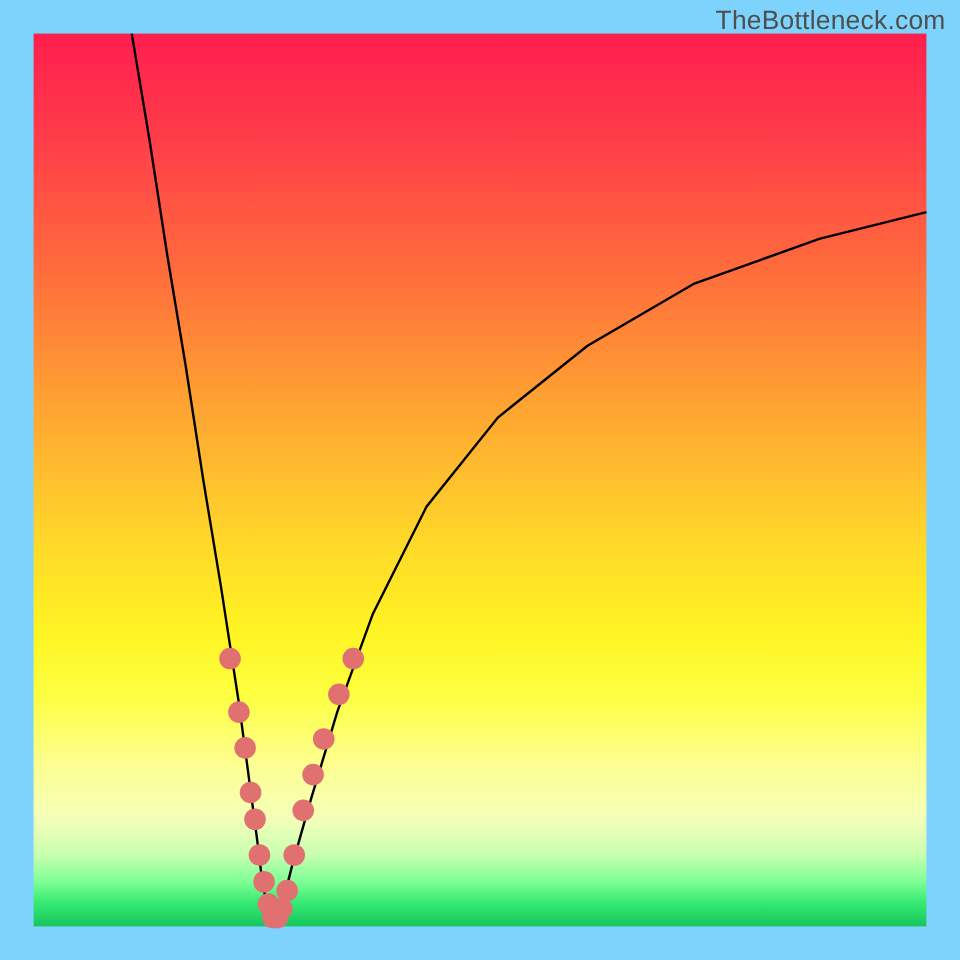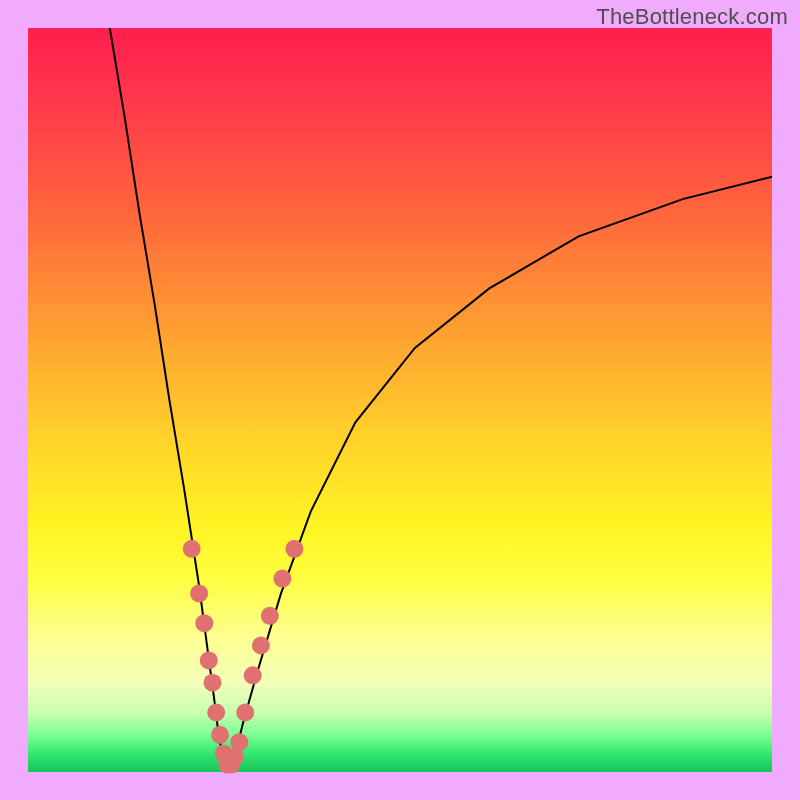--- a/index.html
+++ b/index.html
@@ -8,21 +8,21 @@
     width: 800px;
     height: 800px;
     overflow: hidden;
     background: #000;
     font-family: Arial, Helvetica, sans-serif;
   }
   .frame {
     position: absolute;
     left: 0; top: 0;
     width: 800px; height: 800px;
-    background: #f0abfc;
+    background: #7dd3fc;
   }
   .plot-area {
     position: absolute;
     left: 28px;
     top: 28px;
     width: 744px;
     height: 744px;
     
     background: linear-gradient(to bottom,
       #ff1e4e 0%,

